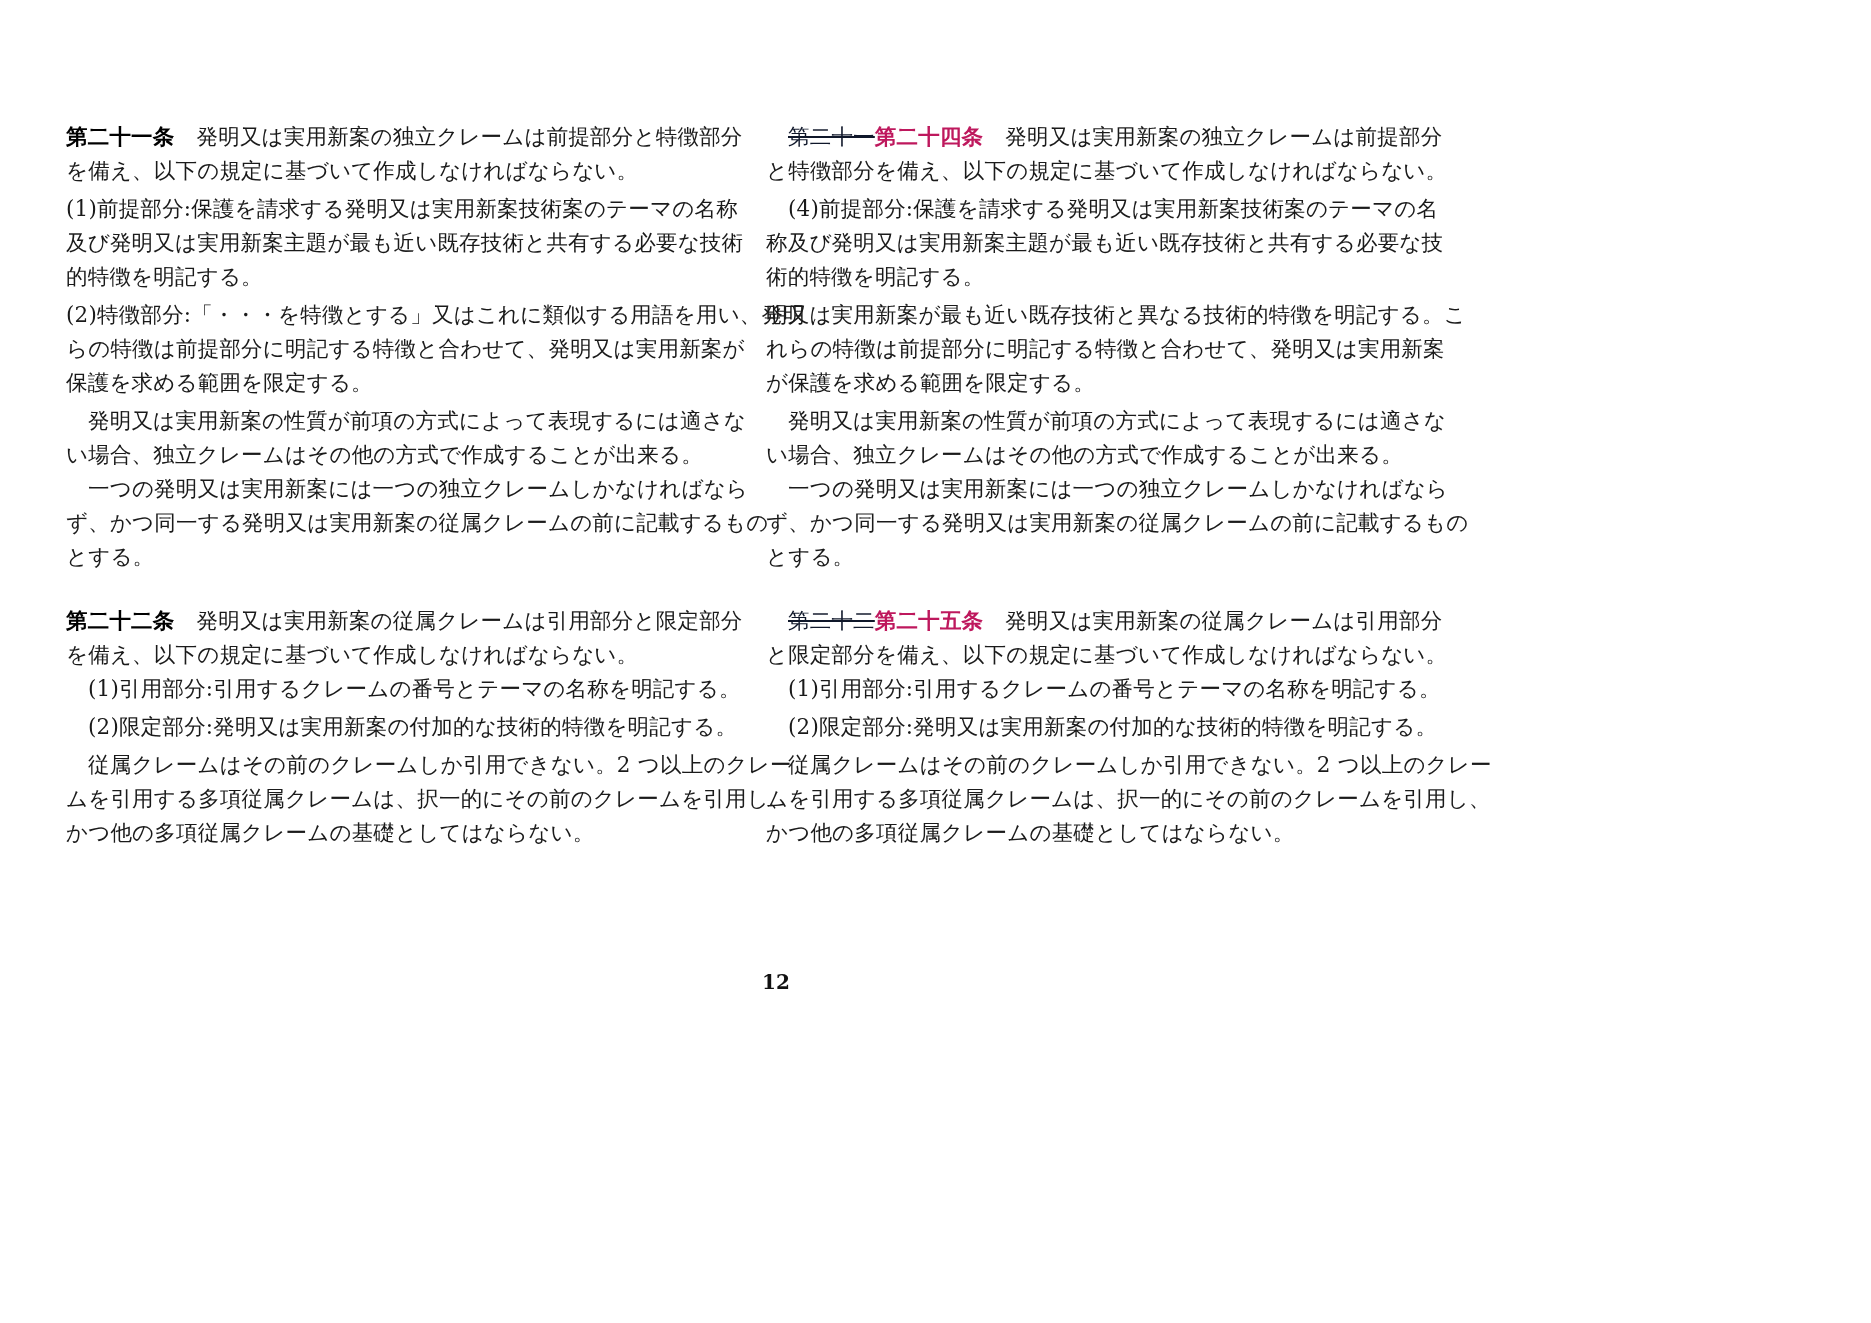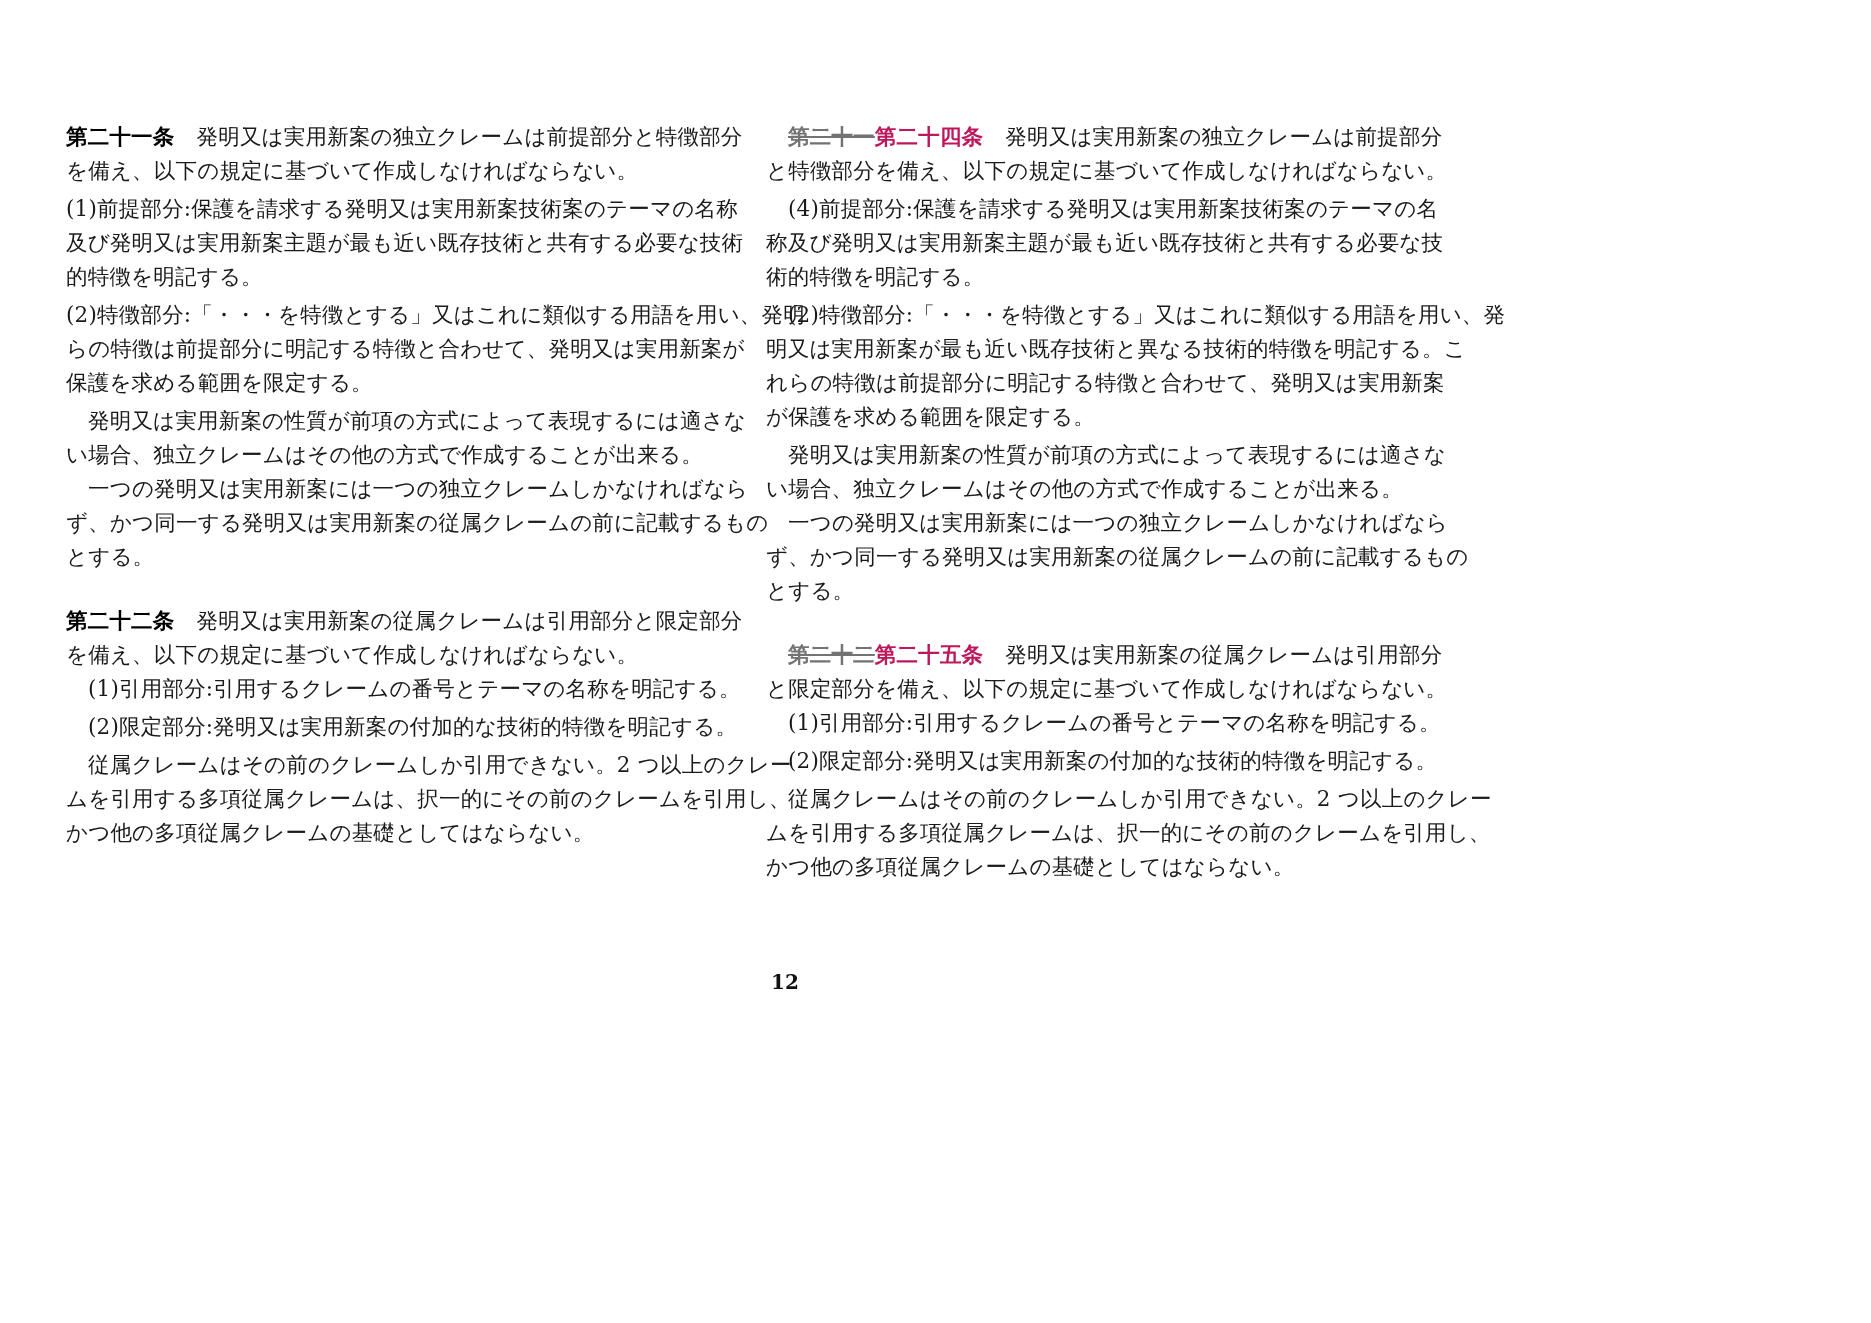--- a/index.html
+++ b/index.html
@@ -12,25 +12,25 @@
   .col.left { left: 66px; }
   .col.right { left: 766px; }
   .article { margin-bottom: 30px; }
   .line {
     font-size: 21.5px; line-height: 34px; white-space: nowrap;
     letter-spacing: 0.2px;
   }
   .indent { padding-left: 22px; }
   .gap { height: 4px; }
   .heading { font-weight: bold; color: #000; font-family: Liberation Serif, serif; }
-  .deleted { color: #737373; text-decoration: line-through; text-decoration-thickness: 2px; font-weight: bold; text-align: right; }
+  .deleted { color: #0f172a; text-decoration: line-through; text-decoration-thickness: 2px; font-weight: normal; text-align: right; }
   .inserted { color: #be185d; text-decoration-thickness: 2px; text-underline-offset: 4px; font-weight: bold; }
   .sp { display: inline-block; width: 22px; }
   .page-number {
-    position: absolute; top: 970px; left: 762px; width: 46px; text-align: center;
+    position: absolute; top: 970px; left: 762px; width: 46px; 
     font-size: 20px; font-weight: bold; color: #111;
   }
 </style>
 </head>
 <body>
 
 <div class="col left">
 
   <div class="article">
     <div class="line"><span class="heading">第二十一条</span><span class="sp"></span><span>発明又は実用新案の独立クレームは前提部分と特徴部分</span></div>
@@ -67,21 +67,20 @@
 <div class="col right">
 
   <div class="article">
     <div class="line indent"><span class="deleted">第二十一</span><span class="inserted">第二十四条</span><span class="sp"></span><span>発明又は実用新案の独立クレームは前提部分</span></div>
     <div class="line">と特徴部分を備え、以下の規定に基づいて作成しなければならない。</div>
     <div class="gap"></div>
     <div class="line indent">(4)前提部分:保護を請求する発明又は実用新案技術案のテーマの名</div>
     <div class="line">称及び発明又は実用新案主題が最も近い既存技術と共有する必要な技</div>
     <div class="line">術的特徴を明記する。</div>
     <div class="gap"></div>
-    <div class="line indent">(2)特徴部分:「・・・を特徴とする」又はこれに類似する用語を用い、発</div>
     <div class="line">明又は実用新案が最も近い既存技術と異なる技術的特徴を明記する。こ</div>
     <div class="line">れらの特徴は前提部分に明記する特徴と合わせて、発明又は実用新案</div>
     <div class="line">が保護を求める範囲を限定する。</div>
     <div class="gap"></div>
     <div class="line indent">発明又は実用新案の性質が前項の方式によって表現するには適さな</div>
     <div class="line">い場合、独立クレームはその他の方式で作成することが出来る。</div>
     <div class="line indent">一つの発明又は実用新案には一つの独立クレームしかなければなら</div>
     <div class="line">ず、かつ同一する発明又は実用新案の従属クレームの前に記載するもの</div>
     <div class="line">とする。</div>
   </div>

